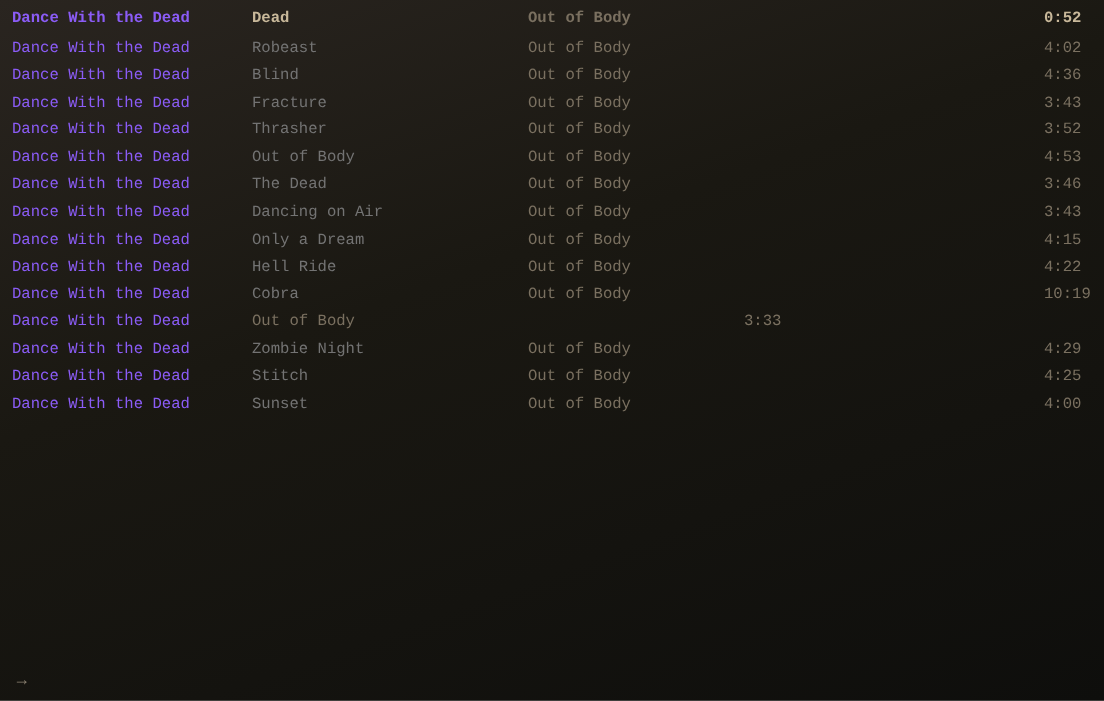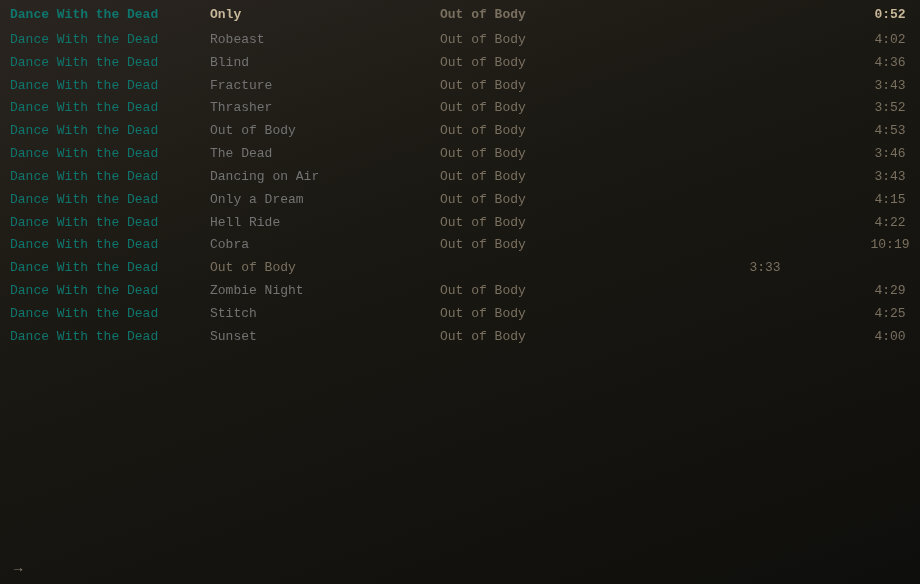--- a/index.html
+++ b/index.html
@@ -32,38 +32,38 @@
       cursor: pointer;
     }
 
     .track-row.header-row {
       color: #c8b89a;
       font-weight: bold;
       margin-bottom: 2px;
     }
 
     .track-row .artist {
-      color: #0f766e;
+      color: #8b5cf6;
     }
 
     .track-row .title {
       color: #737373;
     }
 
     .track-row.header-row .title {
       color: #c8b89a;
     }
 
     .track-row .album {
       color: #7a7060;
     }
 
     .track-row .duration {
       color: #7a7060;
-      text-align: center;
+      text-align: left;
       min-width: 40px;
     }
 
     .track-row.header-row .duration {
       color: #c8b89a;
     }
 
     .bottom-arrow {
       position: absolute;
       bottom: 8px;
@@ -72,21 +72,21 @@
       font-size: 14px;
     }
   </style>
 </head>
 <body>
 
 <div class="track-list">
 
   <div class="track-row header-row">
     <span class="artist">Dance With the Dead</span>
-    <span class="title">Only</span>
+    <span class="title">Dead</span>
     <span class="album">Out of Body</span>
     <span></span>
     <span class="duration">0:52</span>
   </div>
 <div class="track-row">
       <span class="artist">Dance With the Dead</span>
       <span class="title">Robeast</span>
       <span class="album">Out of Body</span>
       <span></span>
       <span class="duration">4:02</span>

